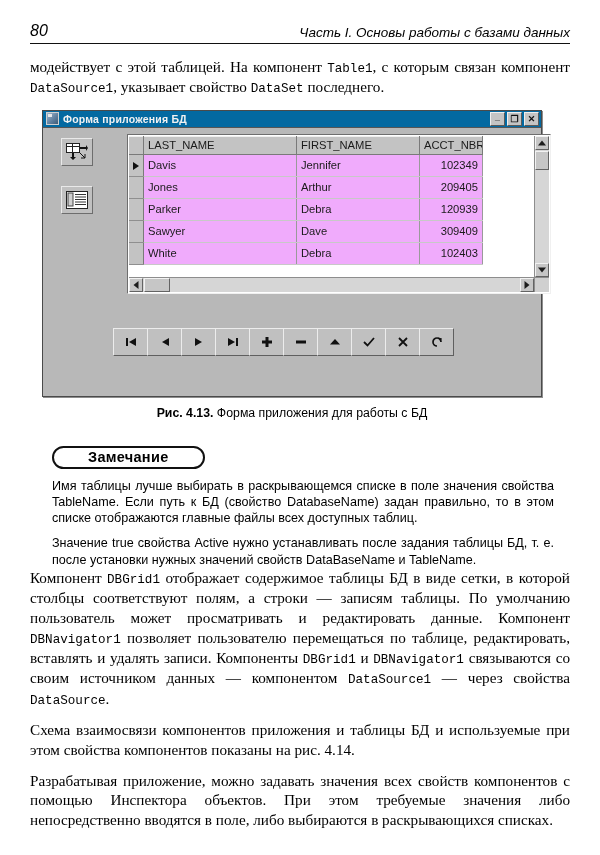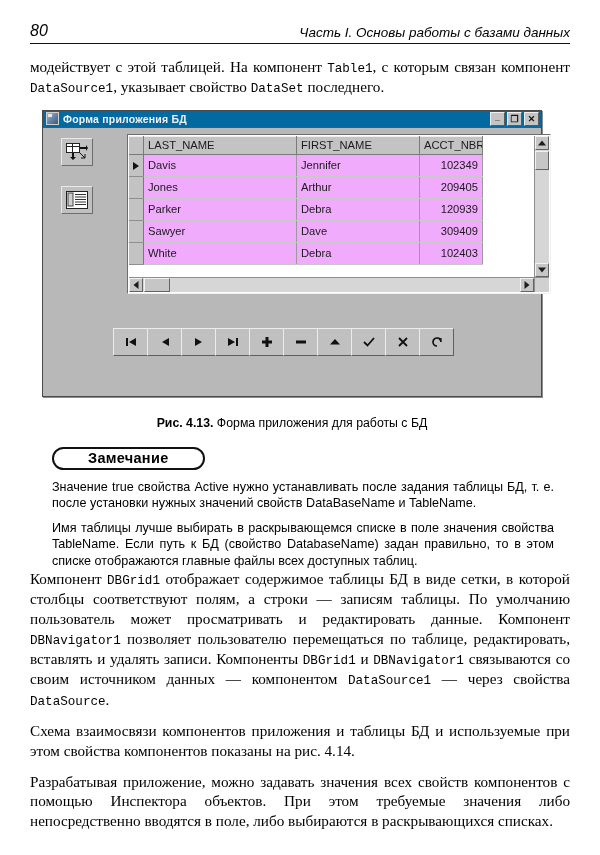--- a/index.html
+++ b/index.html
@@ -237,26 +237,26 @@
     margin-right:-1px;
     display:flex;align-items:center;justify-content:center;
     box-sizing:border-box;
   }
   .navbtn svg{display:block;}
 
   .figcap{
     text-align:center;
     font-family:"Liberation Sans", sans-serif;
     font-size:12.3px;
-    margin-top:19px;
+    margin-top:9px;
   }
   .figcap b{font-weight:bold;}
 
   
-  .note{margin-top:17px;padding-left:22px;}
+  .note{margin-top:26px;padding-left:22px;}
   .note-pill{
     display:inline-block;
     border:2.2px solid #111;
     border-radius:14px;
     padding:1px 34px 2px 34px;
     font-family:"Liberation Sans", sans-serif;
     font-weight:bold;font-size:14.5px;
     letter-spacing:.3px;
   }
   p.note-p{
@@ -477,22 +477,22 @@
         </div>
 
       </div>
     </div>
 
     <div class="figcap"><b>Рис. 4.13.</b><span> Форма приложения для работы с БД</span></div>
   </div>
 
   <div class="note">
     <div class="note-pill">Замечание</div>
+    <p class="note-p">Имя таблицы лучше выбирать в раскрывающемся списке в поле значения свойства TableName. Если путь к БД (свойство DatabaseName) задан правильно, то в этом списке отображаются главные файлы всех доступных таблиц.</p>
     <p class="note-p">Значение true свойства Active нужно устанавливать после задания таблицы БД, т. е. после установки нужных значений свойств DataBaseName и TableName.</p>
-    <p class="note-p">Имя таблицы лучше выбирать в раскрывающемся списке в поле значения свойства TableName. Если путь к БД (свойство DatabaseName) задан правильно, то в этом списке отображаются главные файлы всех доступных таблиц.</p>
   </div>
 
   <p class="body after-note"><span>Компонент </span><code class="mono">DBGrid1</code><span> отображает содержимое таблицы БД в виде сетки, в которой столбцы соответствуют полям, а строки — записям таблицы. По умолчанию пользователь может просматривать и редактировать данные. Компонент </span><code class="mono">DBNavigator1</code><span> позволяет пользователю перемещаться по таблице, редактировать, вставлять и удалять записи. Компоненты </span><code class="mono">DBGrid1</code><span> и </span><code class="mono">DBNavigator1</code><span> связываются со своим источником данных — компонентом </span><code class="mono">DataSource1</code><span> — через свойства </span><code class="mono">DataSource</code><span>.</span></p>
 
   <p class="body gap">Схема взаимосвязи компонентов приложения и таблицы БД и используемые при этом свойства компонентов показаны на рис. 4.14.</p>
 
   <p class="body gap">Разрабатывая приложение, можно задавать значения всех свойств компонентов с помощью Инспектора объектов. При этом требуемые значения либо непосредственно вводятся в поле, либо выбираются в раскрывающихся списках.</p>
 
 </div>
 

